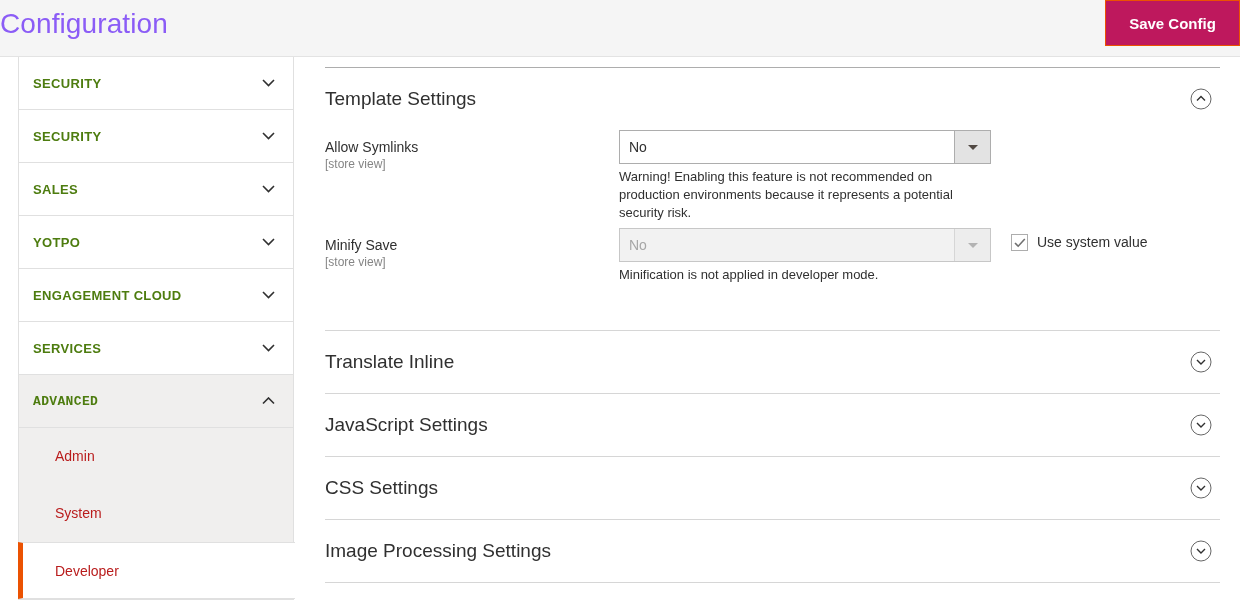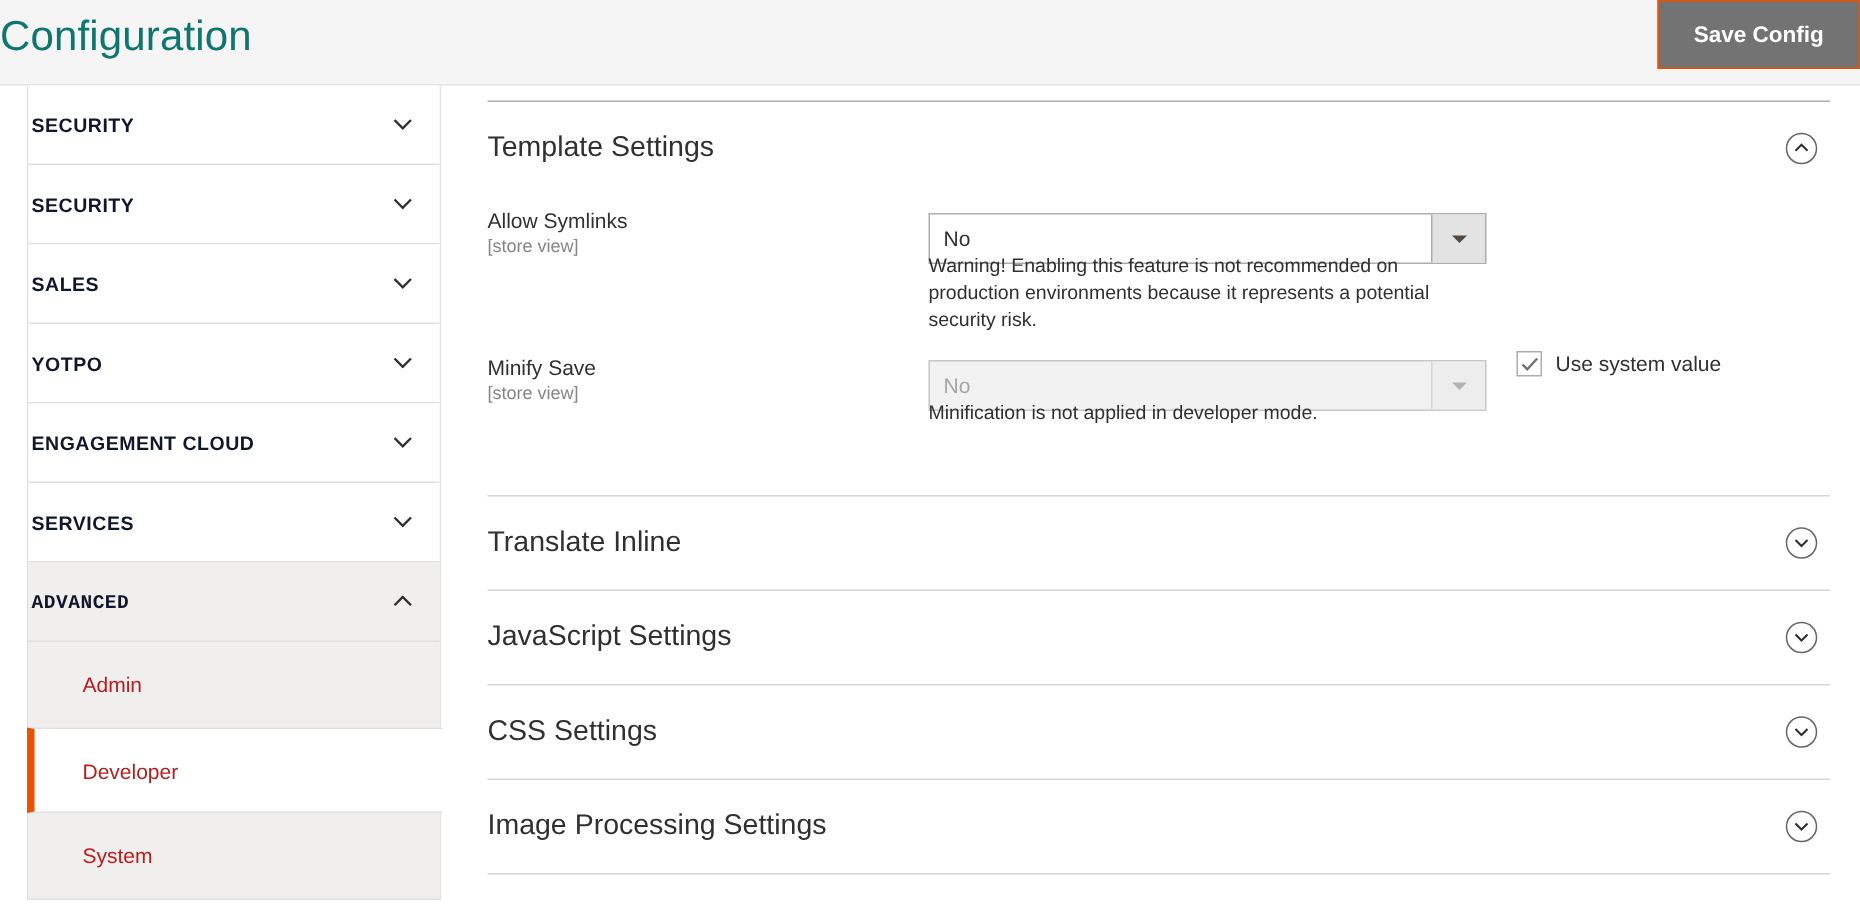--- a/index.html
+++ b/index.html
@@ -12,27 +12,27 @@
   }
   .page { position: relative; width: 1240px; height: 604px; background: #ffffff; }
 
   
   .page-header {
     position: absolute; top: 0; left: 0; width: 1240px; height: 57px;
     background: #f5f5f5; border-bottom: 1px solid #e3e3e3;
   }
   .page-title {
     position: absolute; left: 0px; top: 4px;
-    font-size: 28px; font-weight: 400; color: #0f766e;
+    font-size: 28px; font-weight: 400; color: #8b5cf6;
     letter-spacing: 0.1px; line-height: 40px;
   }
   .save-config-btn {
     position: absolute; right: 0px; top: 0px;
     width: 135px; height: 46px;
-    background: #737373; border: 1px solid #eb5202;
+    background: #be185d; border: 1px solid #eb5202;
     color: #ffffff; font-size: 15px; font-weight: 700;
     font-family: "Liberation Sans", sans-serif;
     cursor: pointer; padding: 0;
   }
 
   
   .sidebar {
     position: absolute; left: 18px; top: 57px;
     width: 276px;
     border-left: 1px solid #e0e0e0;
@@ -40,24 +40,24 @@
   }
   .nav-section {
     position: relative;
     height: 53px;
     border-bottom: 1px solid #e0e0e0;
     background: #ffffff;
     cursor: pointer;
   }
   .nav-section.open { background: #f0efee; font-family: Liberation Mono, monospace; }
   .nav-section-label {
-    position: absolute; left: 2px; top: 0;
+    position: absolute; left: 14px; top: 0;
     line-height: 53px;
     font-size: 13px; font-weight: 700;
-    color: #0f172a; letter-spacing: 0.35px;
+    color: #4d7c0f; letter-spacing: 0.35px;
   }
   .chev {
     position: absolute; right: 18px; top: 50%;
     margin-top: -4px;
     width: 13px; height: 8px;
   }
   .chev svg { display: block; }
 
   .subnav { background: #f0efee; border-bottom: 1px solid #e0e0e0; }
   .subnav-item {
@@ -111,21 +111,21 @@
     position: absolute; left: 0; top: 0; width: 278px;
     text-align: left; padding-right: 16px;
   }
   .field-label {
     display: block; font-size: 14px; color: #303030;
     font-weight: 400; line-height: 20px; margin-top: 7px;
   }
   .field-scope {
     display: block; font-size: 12px; color: #858585; line-height: 14px;
   }
-  .field-control { position: absolute; left: 294px; top: 12px; }
+  .field-control { position: absolute; left: 294px; top: 0; }
   .select-box {
     position: relative; width: 372px; height: 34px;
     border: 1px solid #adadad; background: #ffffff;
   }
   .select-box .sel-text {
     position: absolute; left: 9px; top: 0; line-height: 32px;
     font-size: 14px; color: #303030;
   }
   .select-box .sel-arrow {
     position: absolute; right: 0; top: 0; width: 36px; height: 32px;
@@ -234,25 +234,25 @@
         <svg width="13" height="8" viewBox="0 0 13 8">
             <path d="M1 6.5 L6.5 1 L12 6.5" stroke="#303030" stroke-width="1.6" fill="none"></path>
           </svg>
       </span>
     </div>
 
     <div class="subnav">
       <div class="subnav-item">
         <span class="subnav-item-label">Admin</span>
       </div>
+      <div class="subnav-item">
+        <span class="subnav-item-label">System</span>
+      </div>
       <div class="subnav-item active">
         <span class="subnav-item-label">Developer</span>
-      </div>
-      <div class="subnav-item">
-        <span class="subnav-item-label">System</span>
       </div>
     </div>
 
   </div>
 
   <div class="content">
 
     <div class="top-rule"></div>
 
     <div class="section">

